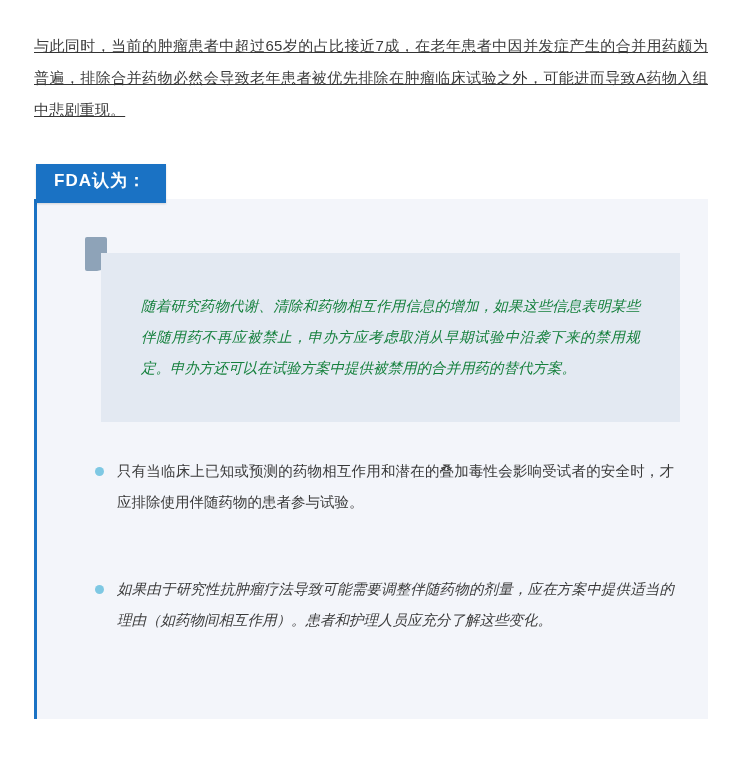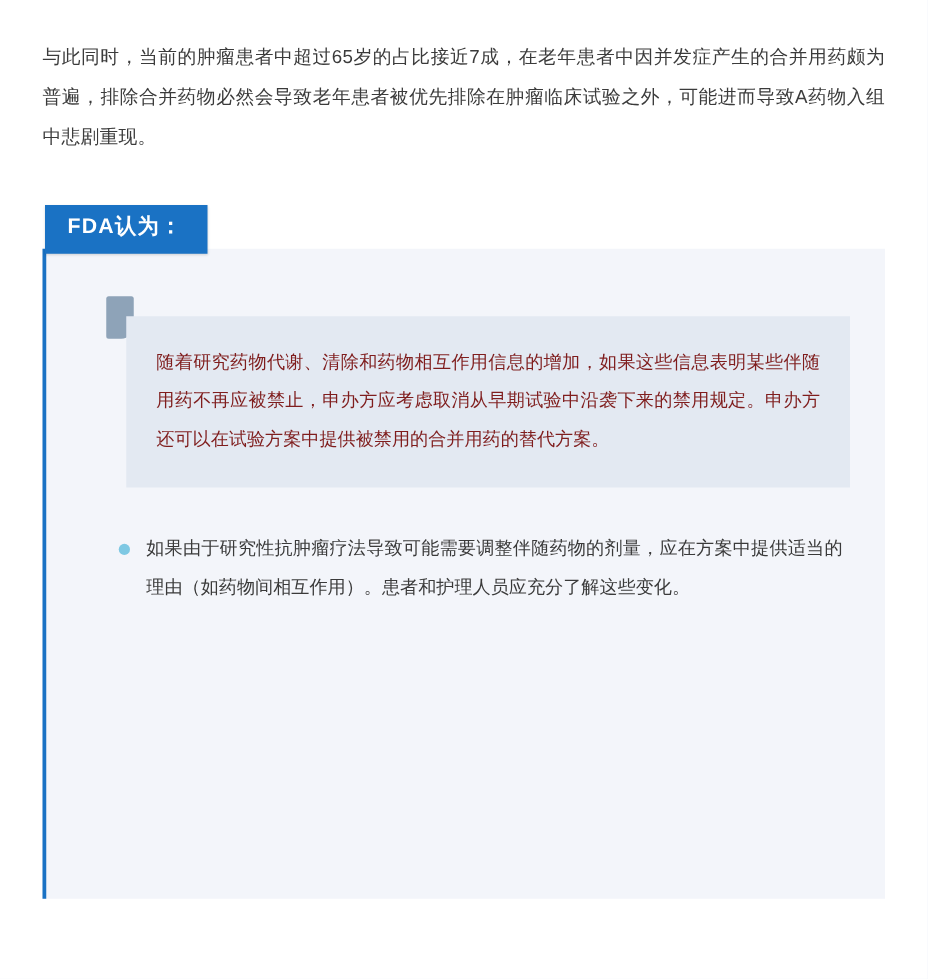--- a/index.html
+++ b/index.html
@@ -18,20 +18,21 @@
   .page {
     position: relative;
     width: 742px;
     height: 783px;
     box-sizing: border-box;
   }
 
   
   .intro {
     padding: 30px 34px 0 34px;
+    text-decoration: underline;
   }
   .intro p {
     margin: 0;
     font-size: 15px;
     line-height: 32px;
     color: #3b3b3b;
     text-align: justify;
     letter-spacing: 0.2px;
   }
 
@@ -80,40 +81,42 @@
     border-radius: 2px 2px 10px 2px;
   }
   .quote-box {
     position: relative;
     background: #e3e9f2;
     padding: 22px 24px 22px 24px;
     margin-left: 18px;
     margin-top: 18px;
   }
   .quote-box p {
-    margin: 0;
+    margin: 16px;
     font-size: 14.5px;
     line-height: 31px;
-    color: #7f1d1d;
+    color: #15803d;
     text-align: justify;
+    font-style: italic;
   }
 
   
   .bullets {
     margin-top: 34px;
     padding-left: 30px;
     padding-right: 6px;
   }
   .bullet-item {
     position: relative;
     margin-bottom: 56px;
     padding-left: 22px;
   }
   .bullet-item:last-child {
     margin-bottom: 2px;
+    font-style: italic;
   }
   .bullet-dot {
     position: absolute;
     left: 0;
     top: 11px;
     width: 9px;
     height: 9px;
     border-radius: 50%;
     background: #7ec8e3;
   }
@@ -142,20 +145,24 @@
 
       <div class="quote-wrap">
         <div class="quote-mark"></div>
         <div class="quote-box">
           <p>随着研究药物代谢、清除和药物相互作用信息的增加，如果这些信息表明某些伴随用药不再应被禁止，申办方应考虑取消从早期试验中沿袭下来的禁用规定。申办方还可以在试验方案中提供被禁用的合并用药的替代方案。</p>
         </div>
       </div>
 
       <div class="bullets">
 
+        <div class="bullet-item">
+          <span class="bullet-dot"></span>
+          <p>只有当临床上已知或预测的药物相互作用和潜在的叠加毒性会影响受试者的安全时，才应排除使用伴随药物的患者参与试验。</p>
+        </div>
 
 
         <div class="bullet-item">
           <span class="bullet-dot"></span>
           <p>如果由于研究性抗肿瘤疗法导致可能需要调整伴随药物的剂量，应在方案中提供适当的理由（如药物间相互作用）。患者和护理人员应充分了解这些变化。</p>
         </div>
 
       </div>
 
     </div>

